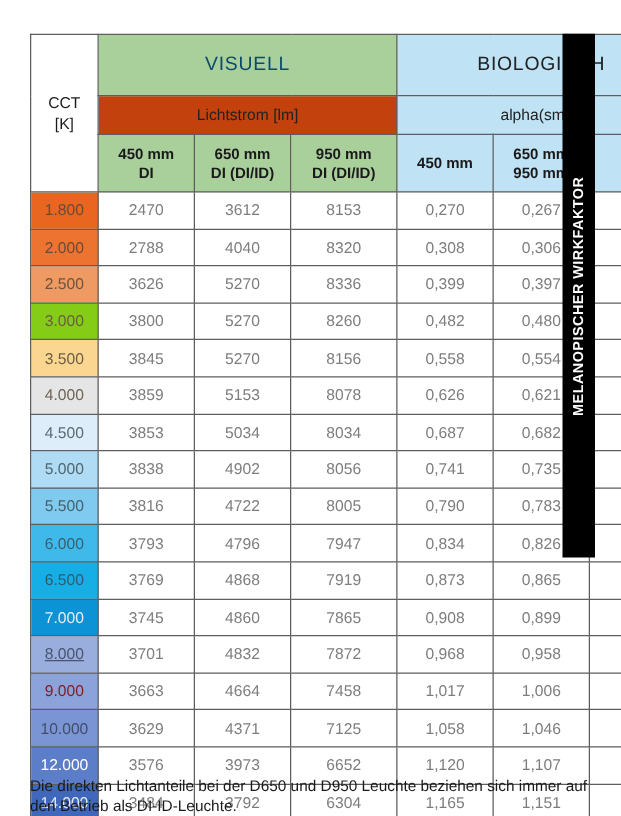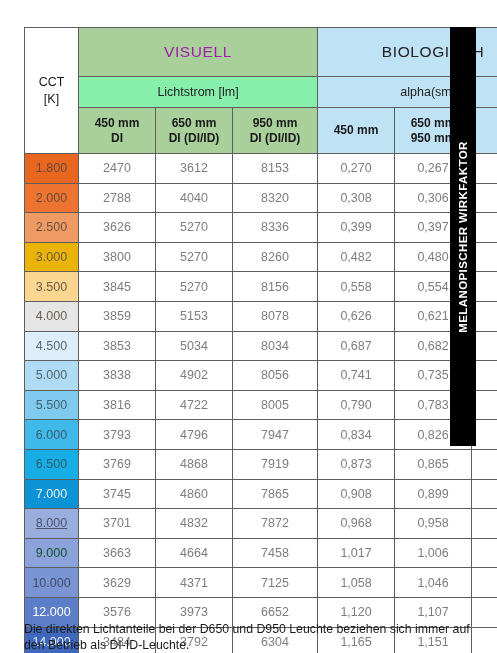--- a/index.html
+++ b/index.html
@@ -67,37 +67,37 @@
   
   col.c-cct  { width: 54px; }
   col.c-d    { width: 77px; }
   col.c-b    { width: 85px; }
   col.c-b2   { width: 77px; }
   col.c-b3   { width: 77px; }
 
   
   .hd-visuell {
     background: #a9cf9b;
-    color: #a21caf;
+    color: #0c4a6e;
     font-size: 15.5px;
     font-weight: normal;
     letter-spacing: 0.6px;
     height: 48px;
     margin-top: 14px;
   }
   .hd-biolog {
     background: #bfe2f5;
     color: #222222;
     font-size: 15.5px;
     font-weight: normal;
     letter-spacing: 0.6px;
     height: 48px;
   }
   .hd-sub-green {
-    background: #86efac;
+    background: #c2410c;
     color: #222222;
     font-size: 12.5px;
     font-weight: normal;
     height: 30px;
   }
   .hd-sub-blue {
     background: #bfe2f5;
     color: #222222;
     font-size: 12.5px;
     font-weight: normal;
@@ -228,21 +228,21 @@
         <tr>
           <td class="cct-cell" style="background: rgb(240, 154, 99); color: rgb(107, 83, 64); margin-left: 24px;">2.500</td>
           <td class="val">3626</td>
           <td class="val">5270</td>
           <td class="val">8336</td>
           <td class="val">0,399</td>
           <td class="val">0,397</td>
           <td class="val"></td>
         </tr>
         <tr>
-          <td class="cct-cell" style="background: #eab308; color: rgb(107, 94, 64);">3.000</td>
+          <td class="cct-cell" style="background: #84cc16; color: rgb(107, 94, 64);">3.000</td>
           <td class="val">3800</td>
           <td class="val">5270</td>
           <td class="val">8260</td>
           <td class="val">0,482</td>
           <td class="val">0,480</td>
           <td class="val"></td>
         </tr>
         <tr>
           <td class="cct-cell" style="background: rgb(251, 214, 144); color: rgb(107, 94, 69);">3.500</td>
           <td class="val">3845</td>
@@ -318,21 +318,21 @@
         <tr>
           <td class="cct-cell" style="background: rgb(154, 174, 221); color: rgb(74, 84, 112); text-decoration: underline;">8.000</td>
           <td class="val">3701</td>
           <td class="val">4832</td>
           <td class="val">7872</td>
           <td class="val">0,968</td>
           <td class="val">0,958</td>
           <td class="val"></td>
         </tr>
         <tr>
-          <td class="cct-cell" style="background: rgb(139, 162, 218); color: #14532d;">9.000</td>
+          <td class="cct-cell" style="background: rgb(139, 162, 218); color: #7f1d1d;">9.000</td>
           <td class="val">3663</td>
           <td class="val">4664</td>
           <td class="val">7458</td>
           <td class="val">1,017</td>
           <td class="val">1,006</td>
           <td class="val"></td>
         </tr>
         <tr>
           <td class="cct-cell" style="background: rgb(123, 149, 212); color: rgb(65, 76, 108);">10.000</td>
           <td class="val">3629</td>

